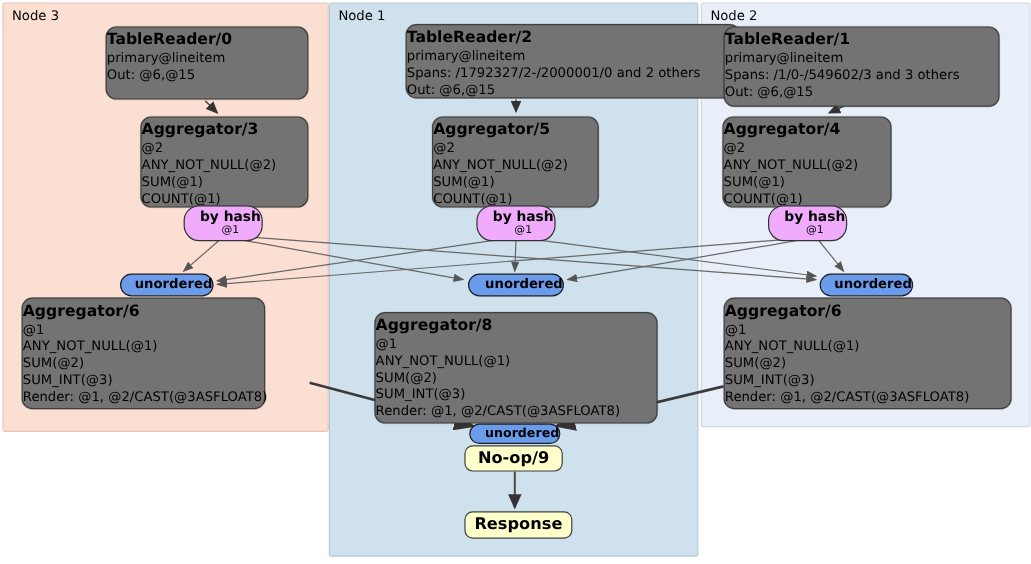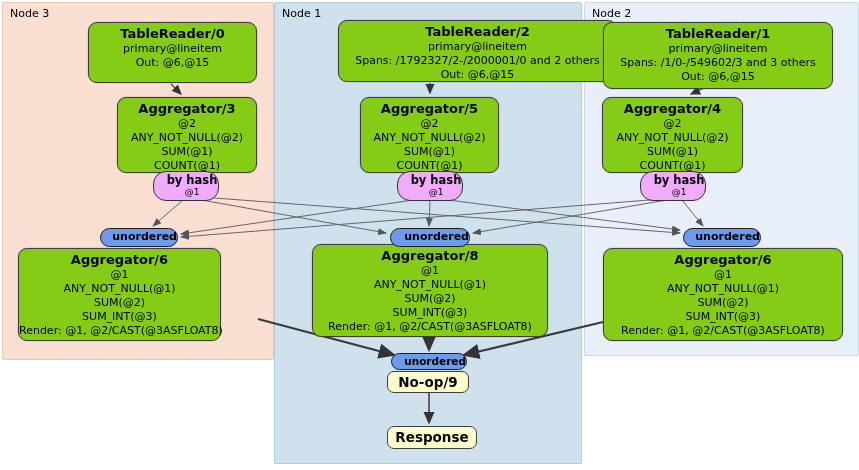--- a/index.html
+++ b/index.html
@@ -6,22 +6,22 @@
   body{font-family:"DejaVu Sans","Liberation Sans",sans-serif;color:#000;}
   #canvas{position:relative;width:859px;height:470px;background:#ffffff;overflow:hidden;}
 
   .region{position:absolute;border-radius:2px;}
   .region-label{position:absolute;left:7px;top:4px;font-size:11px;color:#000;}
 
   #edges{position:absolute;left:0;top:0;z-index:3;pointer-events:none;}
 
   .procbox{
     position:absolute;z-index:4;box-sizing:border-box;
-    background:#84cc16;border:1px solid #3f3f3f;border-radius:9px;
-    text-align:center;padding-top:3px;
+    background:#737373;border:1px solid #3f3f3f;border-radius:9px;
+    text-align:left;padding-top:3px;
     box-shadow:0 0 0 0.5px rgba(0,0,0,0.15);
   }
   .procbox .title{font-size:13px;font-weight:bold;line-height:16px;}
   .procbox .line{font-size:11px;line-height:14px;white-space:nowrap;}
 
   .router{
     position:absolute;z-index:5;box-sizing:border-box;
     background:#f0abfc;border:1.4px solid #333;border-radius:13px;
     text-align:center;padding-top:1px;padding-left:12px;
   }
@@ -141,21 +141,21 @@
 
   <div class="router" style="left:397px;top:171px;width:66px;height:30px;">
     <div class="rlabel">by hash</div>
     <div class="rdetail">@1</div>
   </div>
 
   <div class="stream" style="left:390px;top:228px;width:80px;height:19px;">
     <div class="slabel">unordered</div>
   </div>
 
-  <div class="procbox" style="left:312px;top:244px;width:236px;height:93px;">
+  <div class="procbox" style="left:312px;top:260px;width:236px;height:93px;">
     <div class="title">Aggregator/8</div>
     <div class="line">@1</div>
     <div class="line">ANY_NOT_NULL(@1)</div>
     <div class="line">SUM(@2)</div>
     <div class="line">SUM_INT(@3)</div>
     <div class="line">Render: @1, @2/CAST(@3ASFLOAT8)</div>
   </div>
 
   <div class="procbox" style="left:603px;top:22px;width:230px;height:67px;">
     <div class="title">TableReader/1</div>

